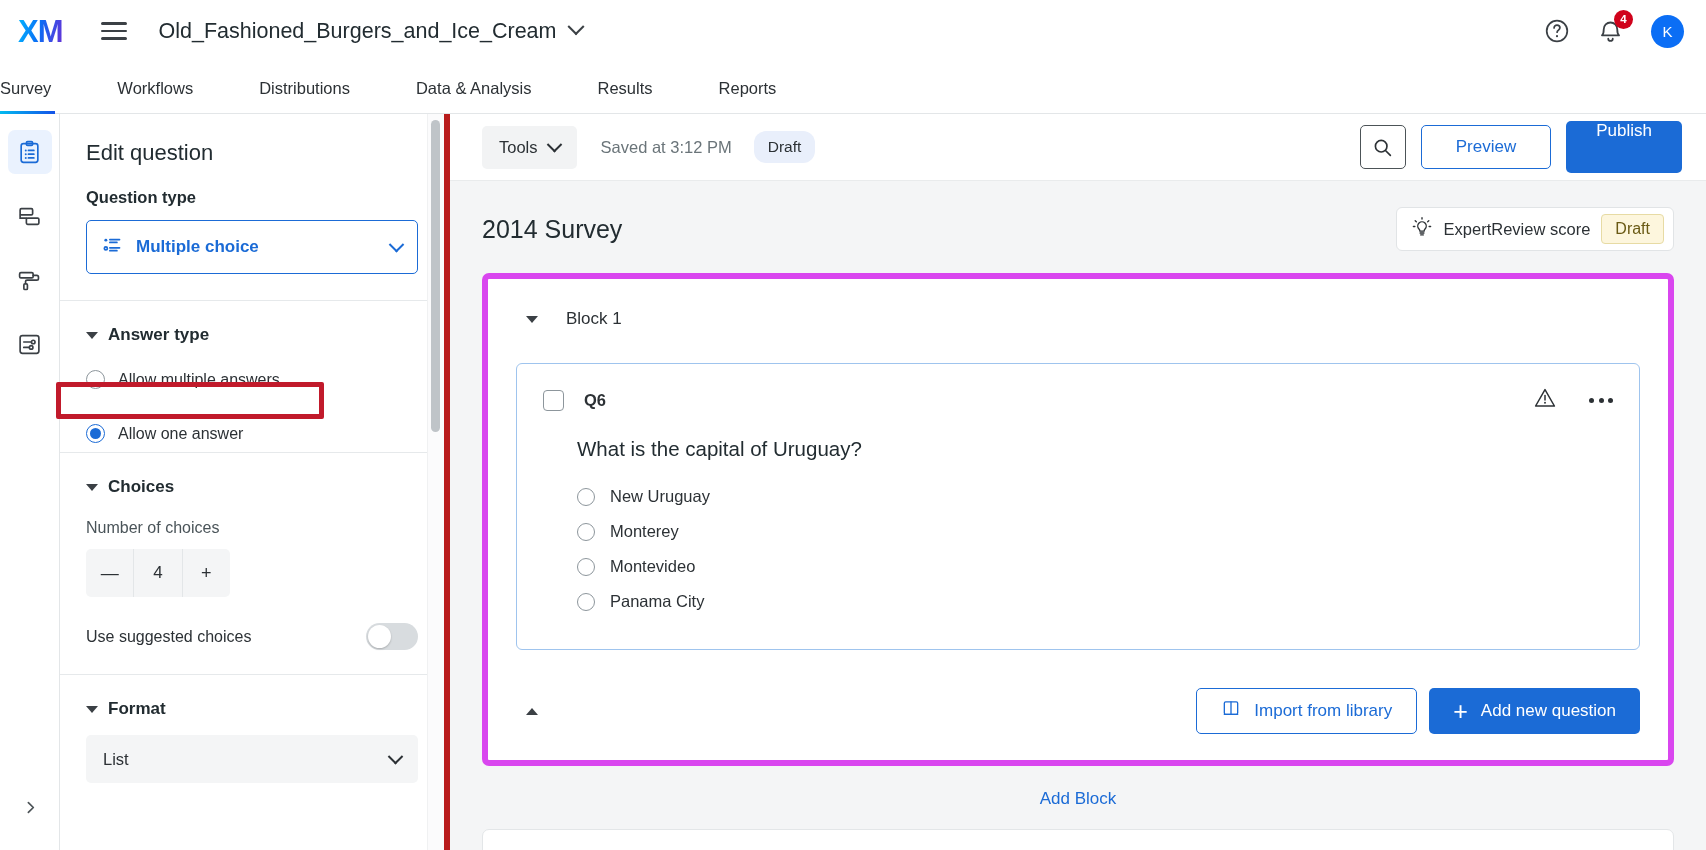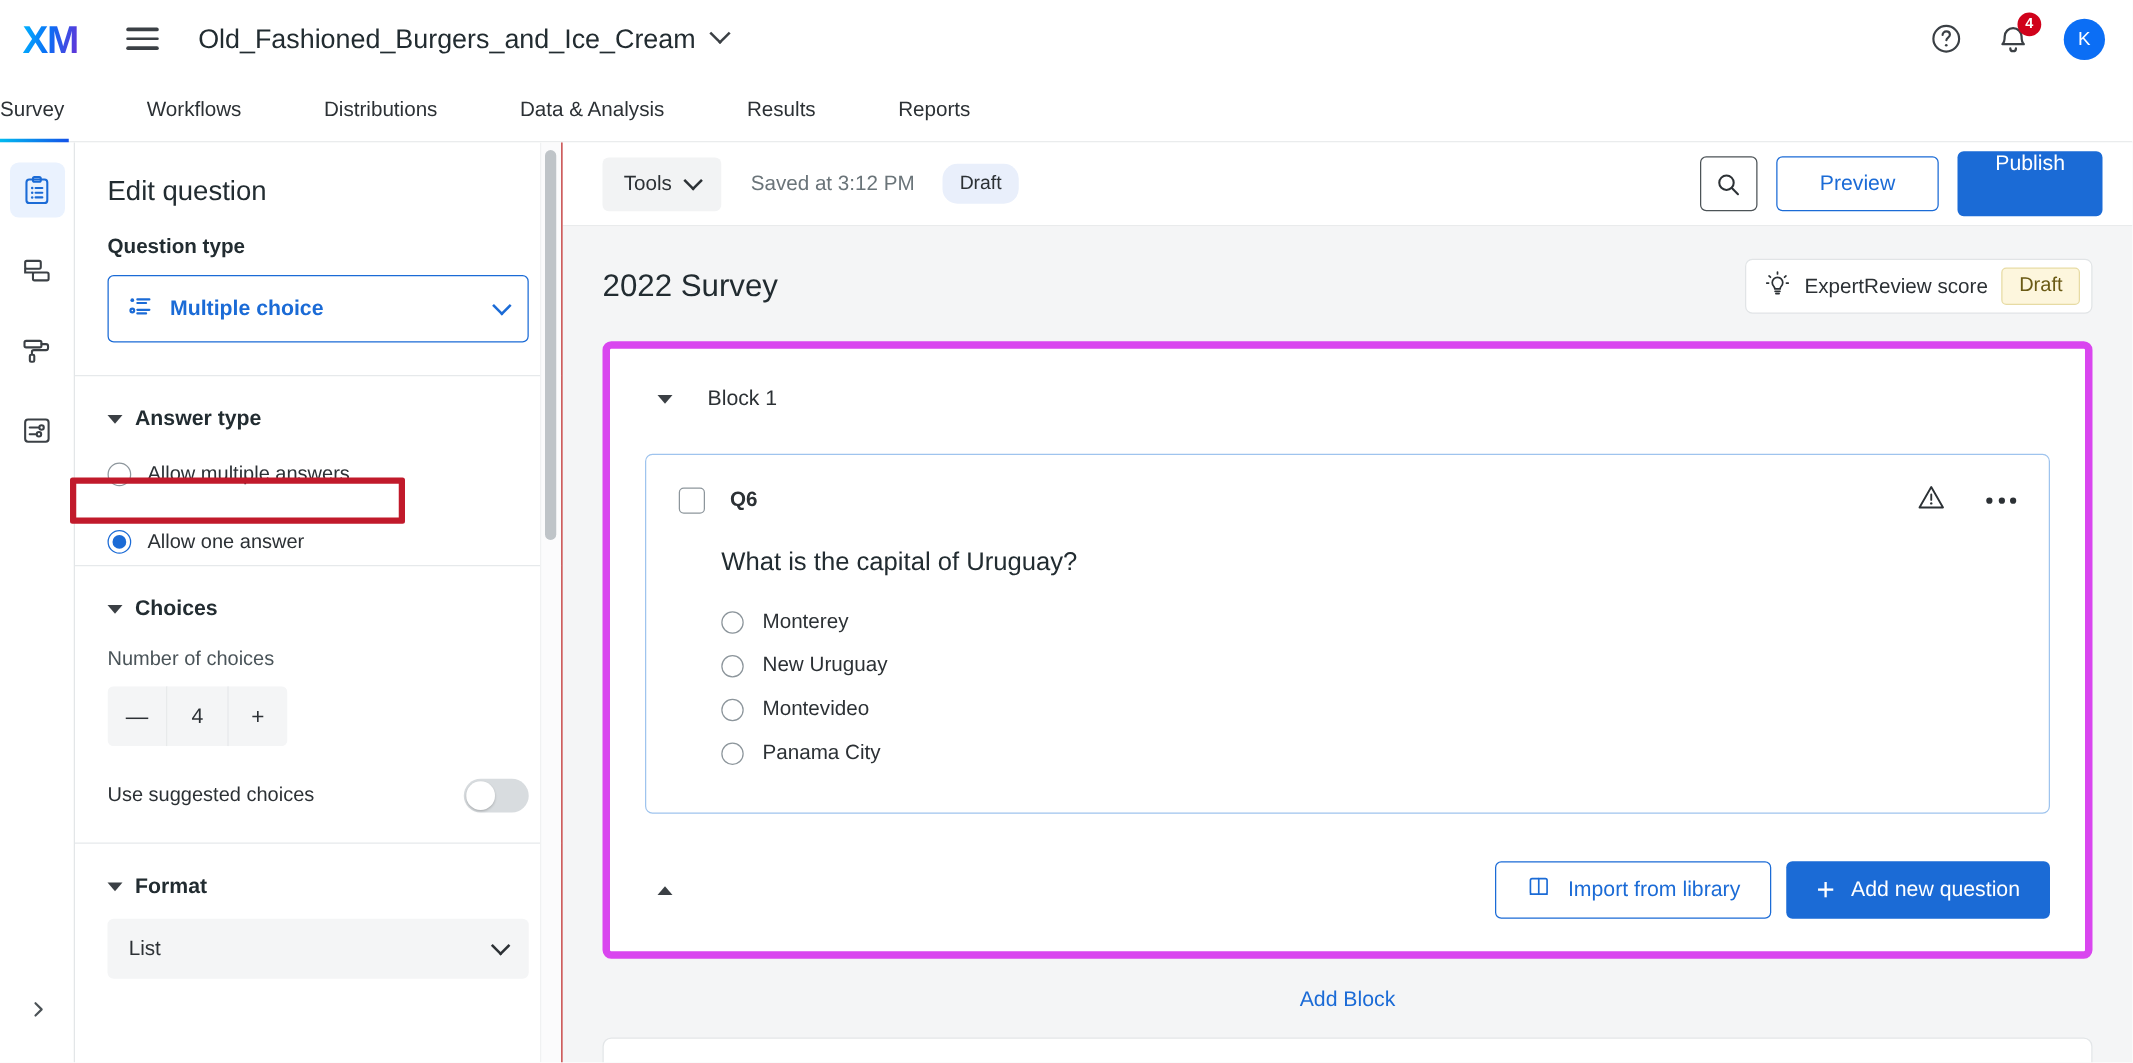--- a/index.html
+++ b/index.html
@@ -79,21 +79,21 @@
     align-items: center; justify-content: center; margin-bottom: 20px; cursor: pointer;
   }
   .rail-ic.active { background: #eaf2fe; }
   .rail-expand {
     position: absolute; bottom: 34px; left: 0; width: 60px;
     display: flex; justify-content: center; cursor: pointer;
   }
 
   
   .panel {
-    width: 390px; background: #fff; border-right: 1px solid #b91c1c;
+    width: 390px; background: #fff; border-right: 6px solid #b91c1c;
     position: relative; overflow: hidden;
   }
   .panel-inner { padding: 0 26px; }
   .panel-h1 { font-size: 22px; color: #222c31; padding: 26px 0 22px 0; }
   .panel-lbl { font-size: 16.5px; font-weight: bold; color: #222c31; margin-bottom: 13px; }
   .qtype-select {
     height: 54px; border: 1.6px solid #1b6bd6; border-radius: 5px;
     display: flex; align-items: center; padding: 0 15px; gap: 13px;
     color: #1b6bd6; font-size: 17px; font-weight: bold; cursor: pointer;
     margin-bottom: 26px;
@@ -444,21 +444,21 @@
             <span>Preview</span>
           </div>
           <div class="btn-primary">
             <span>Publish</span>
           </div>
         </div>
       </div>
 
       <div class="canvas">
         <div class="canvas-head">
-          <div class="survey-title">2022 Survey</div>
+          <div class="survey-title">2014 Survey</div>
           <div class="expert-chip">
             <span>
               <svg width="22" height="22" viewBox="0 0 24 24" fill="none" stroke="#2c3135" stroke-width="1.5">
                 <path d="M8.7 14.2a4.6 4.6 0 1 1 6.6 0c-.8.8-1 1.4-1 2.3h-4.6c0-.9-.2-1.5-1-2.3z" stroke-linejoin="round"></path>
                 <path d="M9.9 18.6h4.2M10.6 20.6h2.8" stroke-linecap="round"></path>
                 <path d="M12 1.8v1.6M4.6 5.2l1.2 1.1M19.4 5.2l-1.2 1.1M2.6 11.4h1.6M19.8 11.4h1.6" stroke-linecap="round"></path>
               </svg>
             </span>
             <span>ExpertReview score</span>
             <span class="fair-pill">Draft</span>
@@ -488,25 +488,25 @@
                     <i></i>
                     <i></i>
                   </span>
               </span>
             </div>
 
             <div class="q-text">What is the capital of Uruguay?</div>
 
             <div class="q-choice">
               <span class="radio"></span>
-              <span>Monterey</span>
+              <span>New Uruguay</span>
             </div>
             <div class="q-choice">
               <span class="radio"></span>
-              <span>New Uruguay</span>
+              <span>Monterey</span>
             </div>
             <div class="q-choice">
               <span class="radio"></span>
               <span>Montevideo</span>
             </div>
             <div class="q-choice">
               <span class="radio"></span>
               <span>Panama City</span>
             </div>
           </div>

